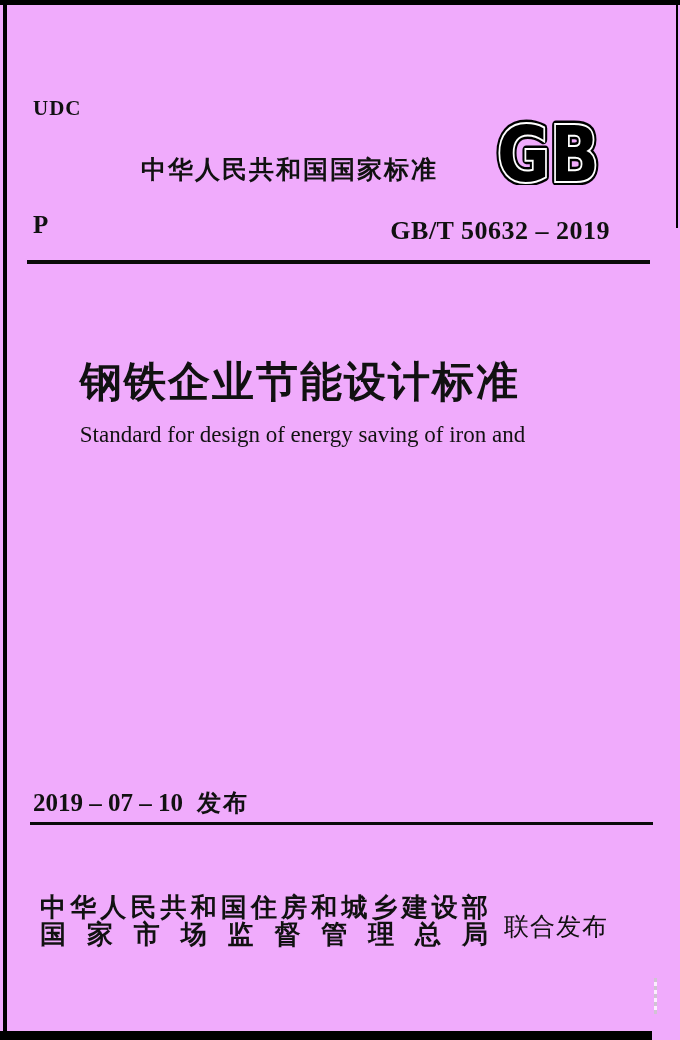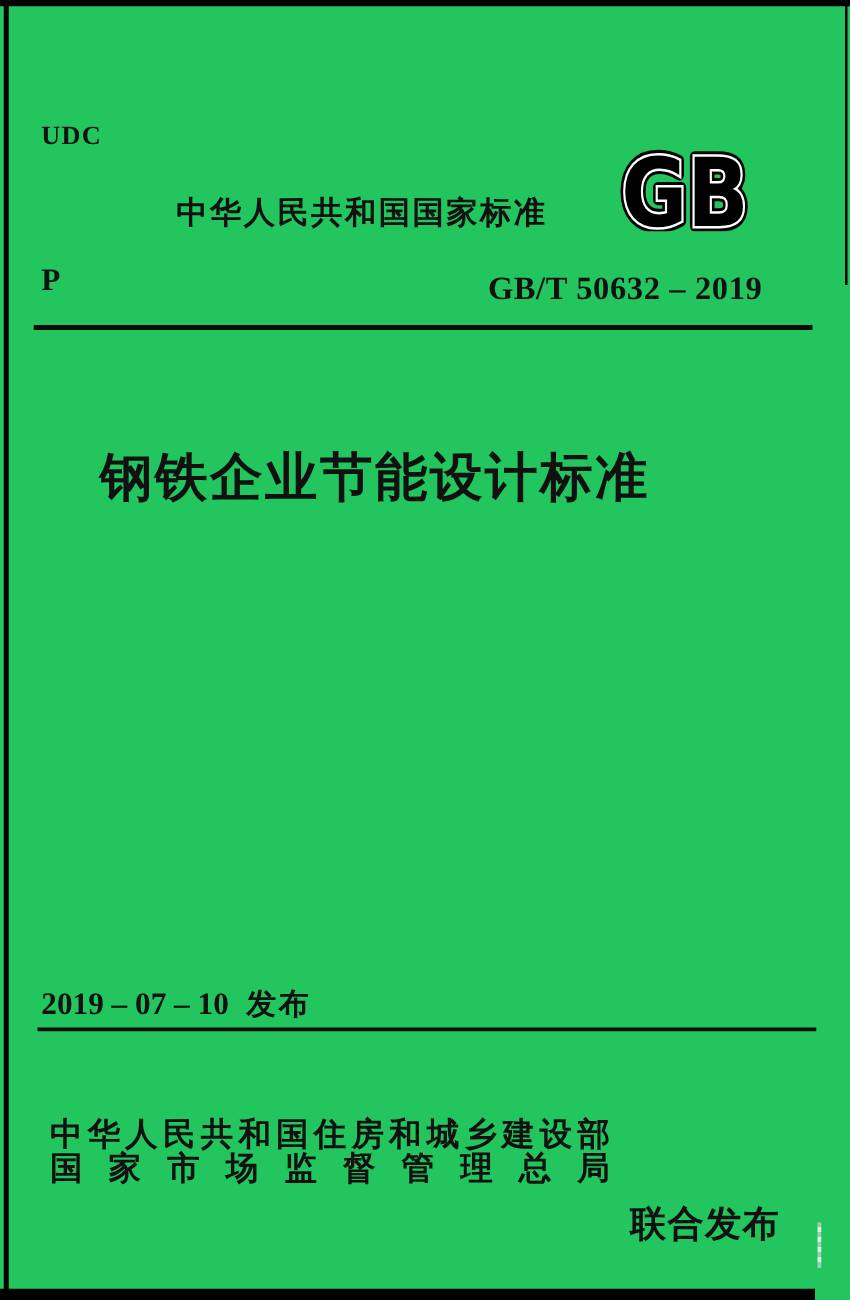--- a/index.html
+++ b/index.html
@@ -1,20 +1,20 @@
 <!DOCTYPE html>
 <html><head>
 <meta charset="utf-8">
 <style>
   html,body{margin:0;padding:0;background:#e8e8e8;}
   .page{
     position:relative;
     width:680px;height:1040px;
     margin:0 auto;
-    background:#22c55e;
+    background:#f0abfc;
     color:#111;
     font-family:"Liberation Serif", serif;
     overflow:hidden;
   }
   
   .top-bar{position:absolute;top:0;left:0;width:680px;height:5px;background:#000;}
   .left-bar{position:absolute;top:0;left:3px;width:4px;height:1040px;background:#000;}
   .right-bar{position:absolute;top:0;right:2px;width:2px;height:228px;background:#000;}
   .bottom-bar{position:absolute;bottom:0;left:0;width:652px;height:9px;background:#000;}
   .scan-artifact{
@@ -73,23 +73,23 @@
   }
 
   
   .publishers{
     position:absolute;left:40px;top:894px;width:448px;
     font-family:"Liberation Sans", sans-serif;
     font-weight:bold;font-size:26px;
   }
   .pub-line{display:flex;justify-content:space-between;height:27px;line-height:27px;}
   .joint{
-    position:absolute;left:504px;top:960px;
+    position:absolute;left:504px;top:910px;
     font-family:"Liberation Sans", sans-serif;
-    font-weight:bold;font-size:29px;letter-spacing:1px;white-space:nowrap;
+    font-weight:normal;font-size:25px;letter-spacing:1px;white-space:nowrap;
   }
 </style>
 </head>
 <body>
 
 <div class="page">
 
   <div class="top-bar"></div>
   <div class="left-bar"></div>
   <div class="right-bar"></div>
@@ -107,20 +107,21 @@
     </g>
   </svg>
 
   <div class="p-class">P</div>
   <div class="std-number">GB/T 50632 – 2019</div>
 
   <div class="rule rule-top"></div>
 
   <h1 class="title-cn">钢铁企业节能设计标准</h1>
   <div class="title-en">
+    <div>Standard for design of energy saving of iron and</div>
   </div>
 
   <div class="date-left">
     <span>2019 – 07 – 10</span><span class="date-label">发布</span>
   </div>
 
   <div class="rule rule-bottom"></div>
 
   <div class="publishers">
     <div class="pub-line">

